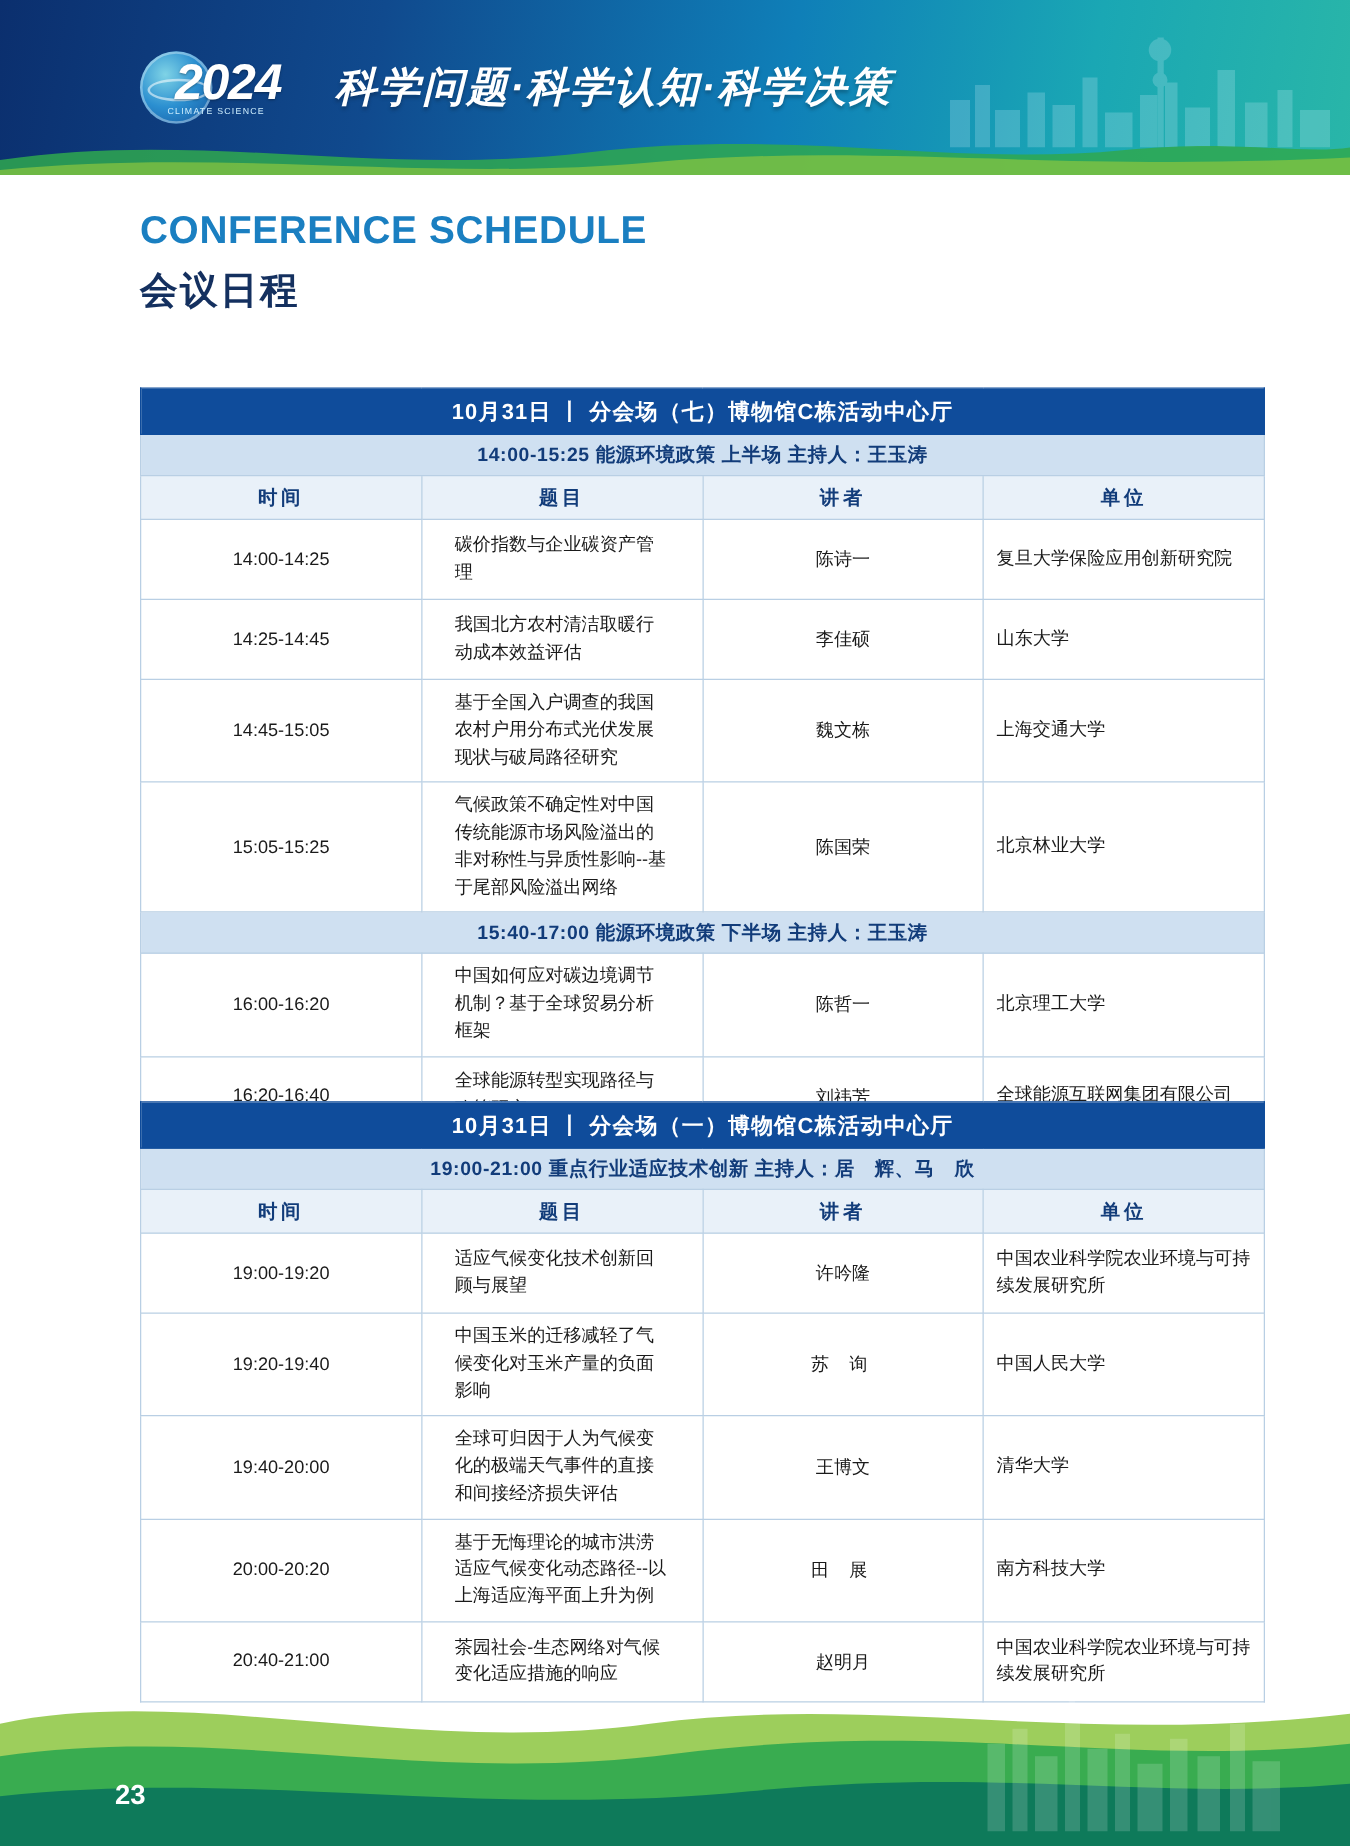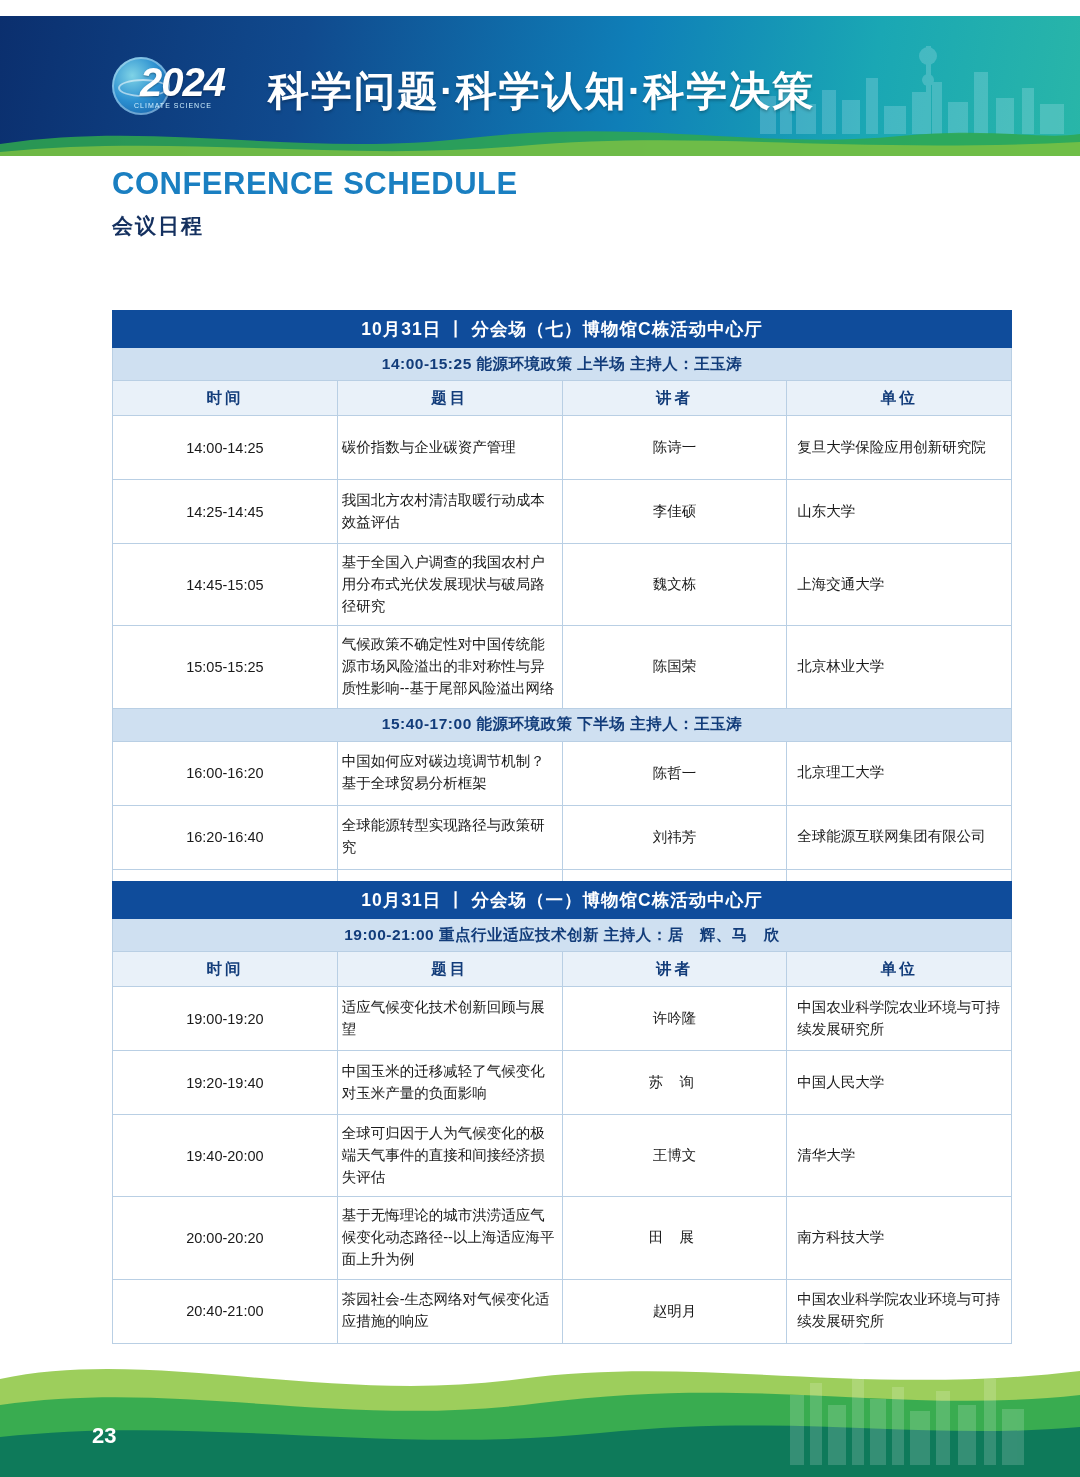--- a/index.html
+++ b/index.html
@@ -11,21 +11,21 @@
     height: 1477px;
     position: relative;
     background: #ffffff;
     font-family: "Liberation Sans", sans-serif;
     overflow: hidden;
   }
 
   
   .header {
     position: absolute;
-    top: 16px; left: 0;
+    top: 0; left: 0;
     width: 1080px;
     height: 140px;
     background: linear-gradient(100deg, #0b2f6e 0%, #104a8e 28%, #0f7fb8 58%, #1aa7b4 80%, #29b6a8 100%);
     overflow: hidden;
   }
   .header-wave {
     position: absolute;
     left: 0; bottom: -4px;
     width: 1080px;
     height: 46px;
@@ -67,22 +67,23 @@
     position: absolute;
     left: 30px; top: 48px;
     font-size: 7px;
     color: #cfefff;
     letter-spacing: 1px;
   }
   .header-title {
     position: absolute;
     left: 268px;
     top: 48px;
-    font-size: 41px;
-    font-weight: bold;
+    font-size: 33px;
+    font-weight: bold;
+    font-style: italic;
     color: #ffffff;
     letter-spacing: 2px;
     white-space: nowrap;
     text-shadow: 0 2px 3px rgba(0,0,0,0.25);
     text-align: right;
   }
   .skyline {
     position: absolute;
     right: 0; top: 18px;
     width: 330px; height: 100px;
@@ -119,21 +120,21 @@
     top: 166px;
     font-size: 31px;
     font-weight: bold;
     color: #1a7fc1;
     letter-spacing: 0.5px;
   }
   .title-cn {
     position: absolute;
     left: 112px;
     top: 212px;
-    font-size: 21px;
+    font-size: 30px;
     font-weight: bold;
     color: #14305f;
     letter-spacing: 2px;
   }
 
   
   .sched {
     position: absolute;
     left: 112px;
     width: 900px;
@@ -183,21 +184,21 @@
     font-size: 14.5px;
     color: #1a1a1a;
     padding: 8px 2px;
     margin-top: 24px;
   }
   .sched td.c-topic {
     width: 416px;
     text-align: left;
     font-size: 14.5px;
     color: #1a1a1a;
-    padding: 8px 4px;
+    padding: 8px 26px;
     line-height: 1.5;
   }
   .sched td.c-speaker {
     width: 110px;
     text-align: center;
     font-size: 14.5px;
     color: #1a1a1a;
     padding: 22px 2px;
   }
   .sched td.c-org {

